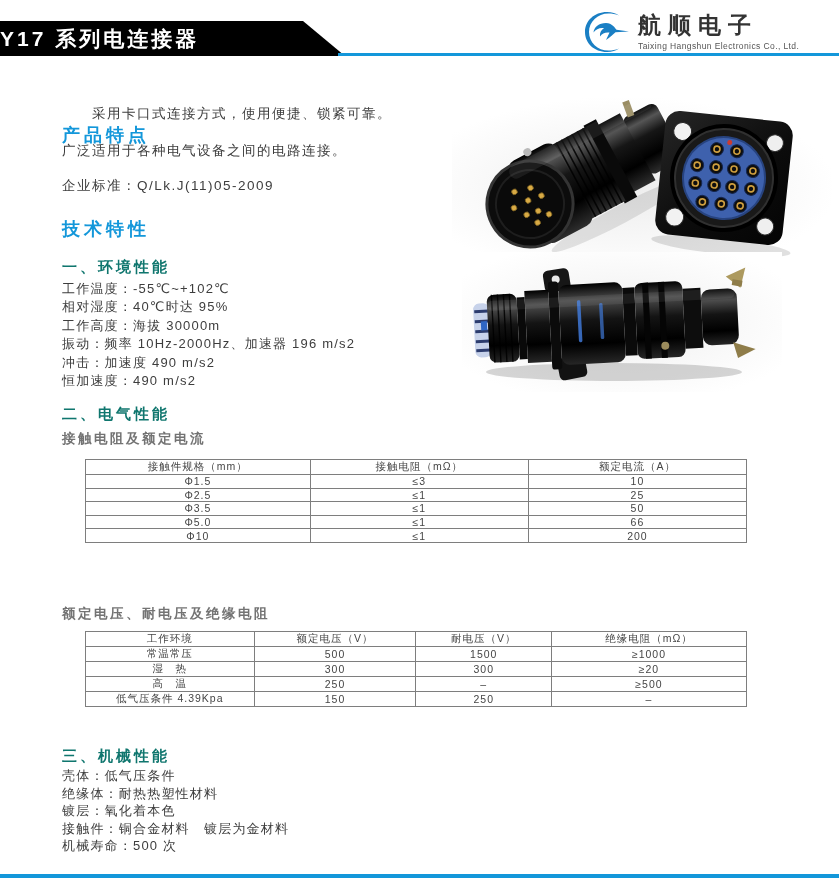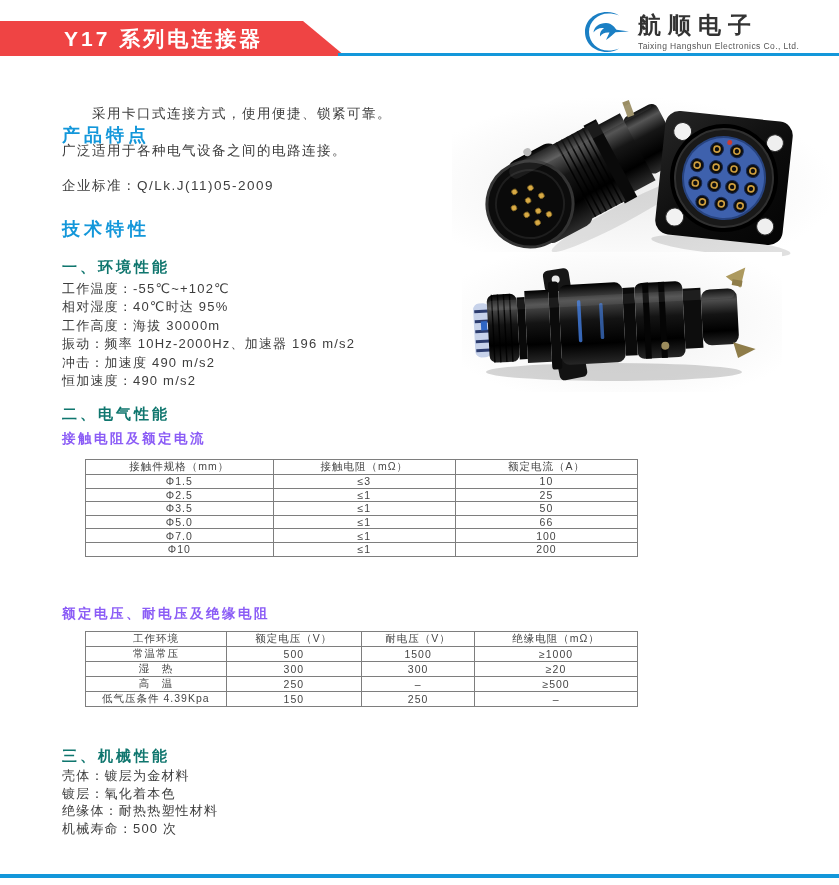--- a/index.html
+++ b/index.html
@@ -5,24 +5,24 @@
   * { margin:0; padding:0; box-sizing:border-box; }
   html,body { background:#ffffff; }
   body { font-family:"Liberation Sans","DejaVu Sans",sans-serif; }
   .page {
     position:relative; width:839px; height:885px; background:#ffffff;
     overflow:hidden; margin:0 auto;
   }
   
   .banner {
     position:absolute; left:0; top:21px; width:345px; height:35px;
-    background:#ef4444;
+    background:#000000;
     clip-path:polygon(0 0, calc(100% - 42px) 0, 100% 100%, 0 100%);
     color:#ffffff; font-size:21px; font-weight:bold; letter-spacing:3px;
-    line-height:35px; padding-left:64px; white-space:nowrap;
+    line-height:35px; white-space:nowrap;
   }
   .header-rule {
     position:absolute; left:338px; right:0; top:53px; height:3px; background:#1397da;
   }
   .logo { position:absolute; left:582px; top:10px; display:flex; align-items:flex-start; }
   .logo-icon { width:50px; height:44px; display:block; }
   .logo-texts { margin-left:6px; }
   .logo-cn {
     font-size:23px; font-weight:bold; color:#333333; letter-spacing:7px;
     line-height:30px; white-space:nowrap;
@@ -31,34 +31,34 @@
   
   .h-big {
     position:absolute; left:62px; color:#1397da; font-weight:bold;
     font-size:18px; letter-spacing:4px; white-space:nowrap;
   }
   .h-mid {
     position:absolute; left:62px; color:#0f766e; font-weight:bold;
     font-size:15px; letter-spacing:3px; white-space:nowrap;
   }
   .h-small {
-    position:absolute; left:62px; color:#8b5cf6; font-weight:bold;
+    position:absolute; left:62px; color:#737373; font-weight:bold;
     font-size:13.5px; letter-spacing:2.5px; white-space:nowrap;text-align:right;
   }
   
   .p-line {
     position:absolute; left:62px; color:#3d3d3d; font-size:13.5px;
     letter-spacing:1.5px; white-space:pre-wrap;
   }
   .text-block { position:absolute; left:62px; color:#3d3d3d; font-size:13px; letter-spacing:1.2px; }
   .text-block div { line-height:18.4px; white-space:pre-wrap; }
   .mech-block div { line-height:17.6px; }
   
   table.spec {
-    position:absolute; left:85px; width:553px; border-collapse:collapse;
+    position:absolute; left:85px; width:662px; border-collapse:collapse;
     table-layout:fixed;
   }
   table.spec th, table.spec td {
     border:1px solid #7e7e7e; text-align:center; vertical-align:middle;
     font-size:10.5px; color:#454545; font-weight:normal; letter-spacing:1px;
     height:13.6px; padding:0; white-space:pre-wrap;
   }
   
   .photo { position:absolute; display:block; }
   
@@ -129,25 +129,20 @@
     </tr>
     <tr>
       <td>Φ3.5</td>
       <td>≤1</td>
       <td>50</td>
     </tr>
     <tr>
       <td>Φ5.0</td>
       <td>≤1</td>
       <td>66</td>
-    </tr>
-    <tr>
-      <td>Φ7.0</td>
-      <td>≤1</td>
-      <td>100</td>
     </tr>
     <tr>
       <td>Φ10</td>
       <td>≤1</td>
       <td>200</td>
     </tr>
   </tbody>
     </table>
 
   <div class="h-small" style="top:605px;">额定电压、耐电压及绝缘电阻</div>
@@ -188,23 +183,24 @@
       <td>低气压条件 4.39Kpa</td>
       <td>150</td>
       <td>250</td>
       <td>–</td>
     </tr>
   </tbody>
     </table>
 
   <div class="h-mid" style="top:747px;">三、机械性能</div>
   <div class="text-block mech-block" style="top:767px;">
-    <div>壳体：镀层为金材料</div>
+    <div>壳体：低气压条件</div>
+    <div>绝缘体：耐热热塑性材料</div>
     <div>镀层：氧化着本色</div>
-    <div>绝缘体：耐热热塑性材料</div>
+    <div>接触件：铜合金材料　镀层为金材料</div>
     <div>机械寿命：500 次</div>
   </div>
 
   <svg class="photo" style="left:452px; top:98px;" width="380" height="162" viewBox="0 0 380 162">
     <defs>
       <radialGradient id="pbg1" cx="45%" cy="55%" r="70%">
         <stop offset="0%" stop-color="#ededed"></stop>
           <stop offset="80%" stop-color="#ffffff"></stop>
       </radialGradient>
       <linearGradient id="cyl1" x1="0" y1="0" x2="0" y2="1">

